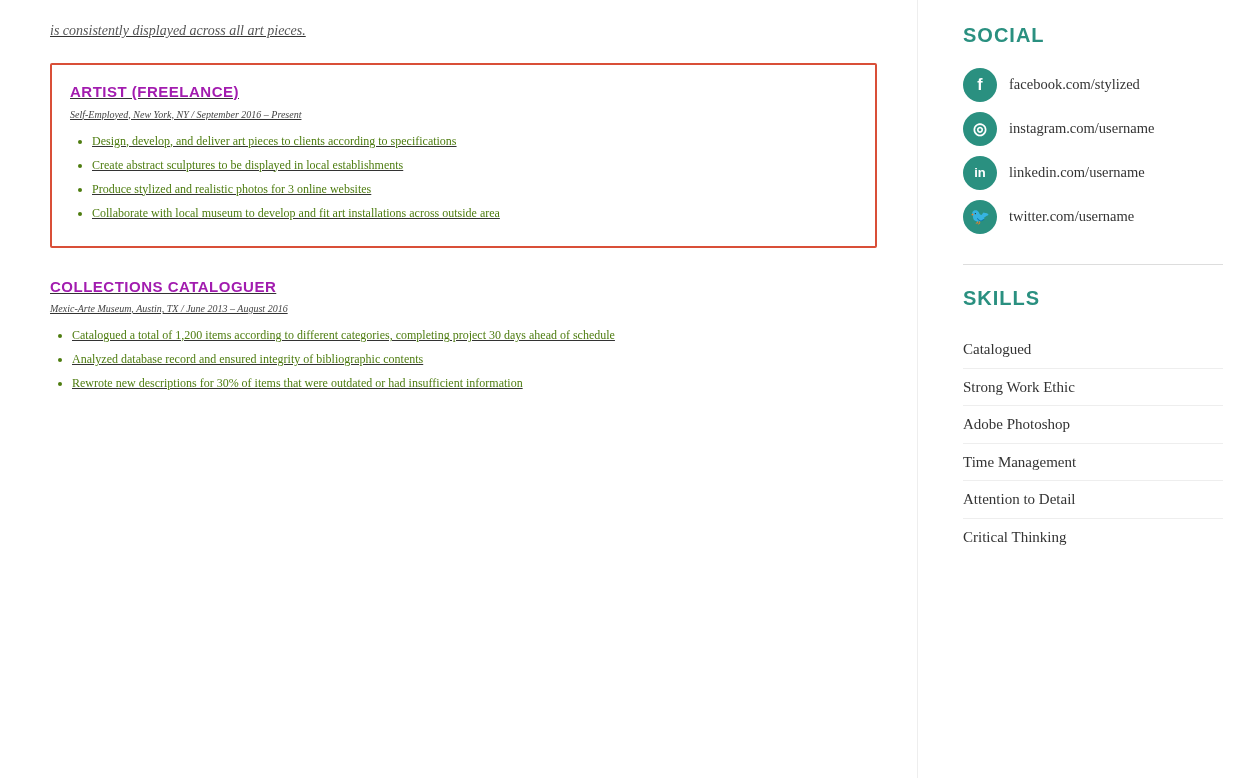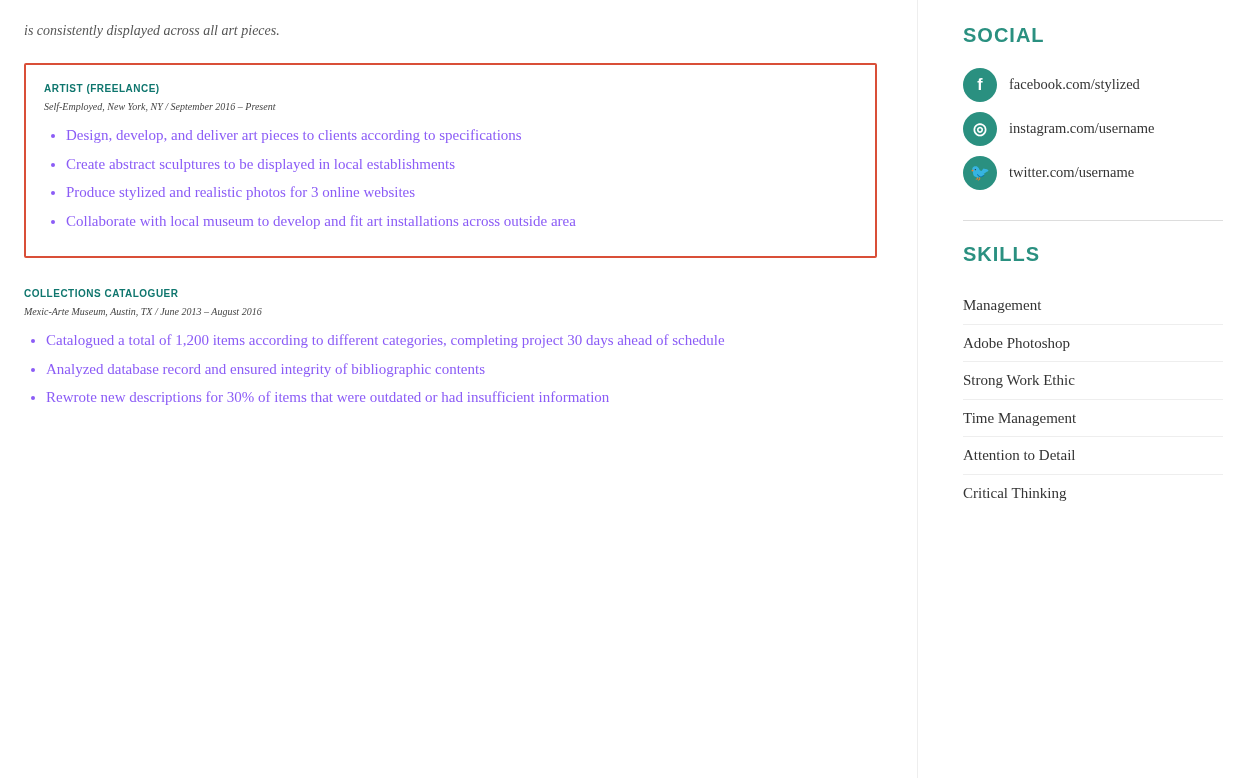--- a/index.html
+++ b/index.html
@@ -12,22 +12,23 @@
     }
     .page-wrapper {
       display: flex;
       width: 1258px;
       min-height: 778px;
       background: #fff;
     }
     
     .left-col {
       flex: 1;
-      padding: 20px 40px 30px 24px;
+      padding: 20px 40px 30px 50px;
       border-right: 1px solid #eee;
+      text-decoration: underline;
     }
     .top-text {
       font-style: italic;
       color: #555;
       font-size: 14px;
       margin-bottom: 22px;
     }
     .section-heading {
       font-family: Arial, Helvetica, sans-serif;
       font-weight: 900;
@@ -42,39 +43,39 @@
       margin-bottom: 28px;
     }
     .experience-entry.highlighted {
       border: 2px solid #d94f38;
       padding: 16px 18px 18px 18px;
       border-radius: 2px;
     }
     .job-title {
       font-family: Arial, Helvetica, sans-serif;
       font-weight: 700;
-      font-size: 10px;
-      color: #0f766e;
+      font-size: 15px;
+      color: #a21caf;
       text-transform: uppercase;
       letter-spacing: 0.5px;
       margin-bottom: 3px;
     }
     .job-meta {
       font-style: italic;
       font-size: 10px;
       color: #444;
       margin-bottom: 10px;
     }
     .bullet-list {
       list-style: disc;
       padding-left: 22px;
     }
     .bullet-list li {
-      font-size: 15px;
-      color: #8b5cf6;
+      font-size: 12px;
+      color: #4d7c0f;
       margin-bottom: 6px;
       line-height: 1.5;
     }
     
     .right-col {
       width: 340px;
       padding: 20px 35px 30px 45px;
       background: #fff;
     }
     .right-section-heading {
@@ -168,31 +169,35 @@
     <ul class="social-list" id="social-list">
         <li class="social-item">
           <div class="social-icon" style="font-size: 16px; font-weight: 900; font-family: Arial, Helvetica, sans-serif;">f</div>
           <span>facebook.com/stylized</span>
         </li>
         <li class="social-item">
           <div class="social-icon" style="font-size: 16px; font-weight: 700; font-family: Arial, Helvetica, sans-serif;">◎</div>
           <span>instagram.com/username</span>
         </li>
         <li class="social-item">
+          <div class="social-icon" style="font-size: 13px; font-weight: 700; font-family: Arial, Helvetica, sans-serif;">in</div>
+          <span>linkedin.com/username</span>
+        </li>
+        <li class="social-item">
           <div class="social-icon" style="font-size: 16px; font-weight: 400; font-family: serif;">🐦</div>
           <span>twitter.com/username</span>
         </li>
       </ul>
 
     <hr class="skills-divider">
 
     <h2 class="right-section-heading">SKILLS</h2>
 
     <ul class="skills-list" id="skills-list">
-        <li>Management</li>
+        <li>Catalogued</li>
+        <li>Strong Work Ethic</li>
         <li>Adobe Photoshop</li>
-        <li>Strong Work Ethic</li>
         <li>Time Management</li>
         <li>Attention to Detail</li>
         <li>Critical Thinking</li>
       </ul>
   </div>
 </div>
 
 </body></html>

